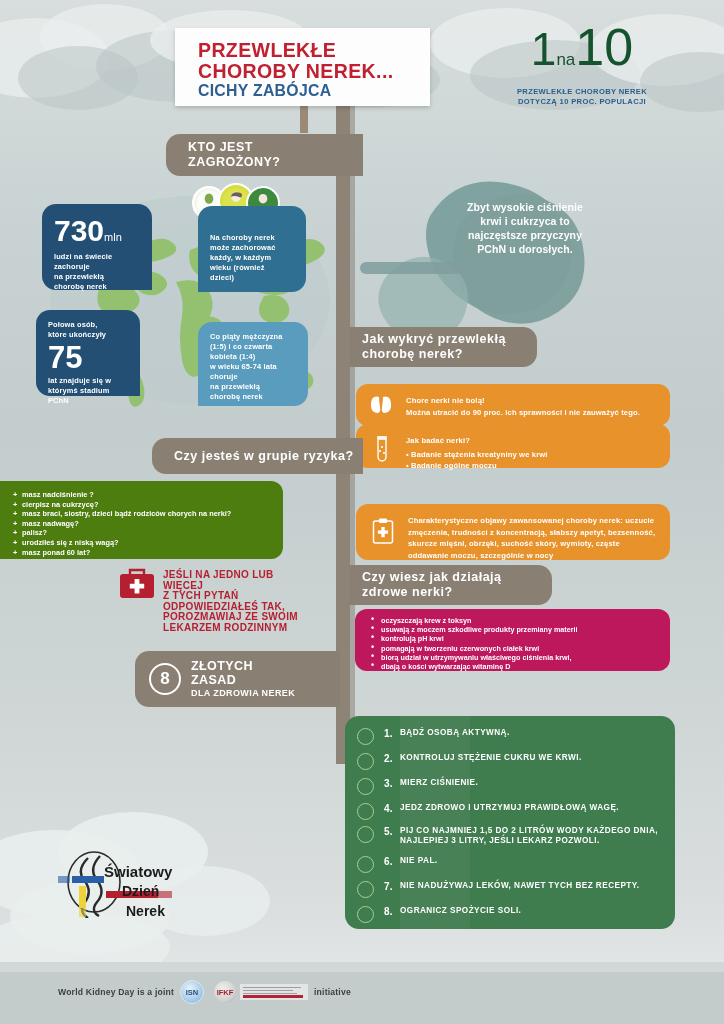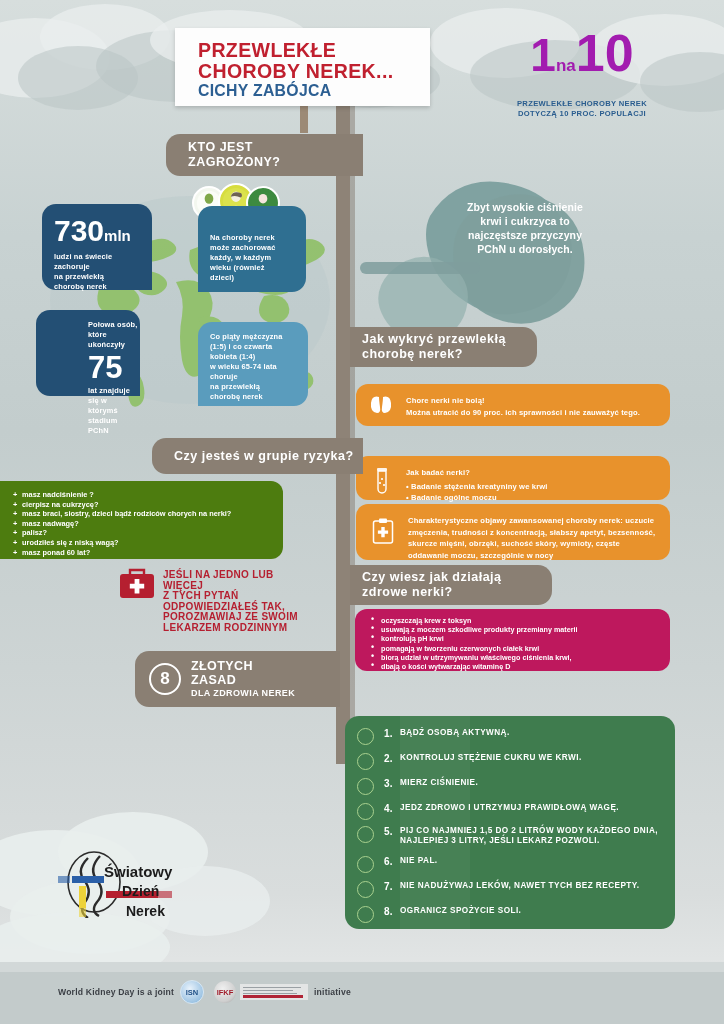--- a/index.html
+++ b/index.html
@@ -32,21 +32,21 @@
         box-shadow:0 2px 4px rgba(0,0,0,.18);}
   .sign .l1,.sign .l2{color:#c0202f;font-weight:bold;font-size:21px;letter-spacing:.4px;
         line-height:21px;font-family:"Liberation Sans Narrow","Liberation Sans",sans-serif;
         transform:scaleX(.93);transform-origin:left center;}
   .sign .l3{color:#2c5f92;font-weight:bold;font-size:17px;line-height:20px;letter-spacing:.3px;
         transform:scaleX(.93);transform-origin:left center;}
   .sign-inner{padding:11px 0 0 23px;}
 
   
   .onein{position:absolute;left:492px;top:24px;width:180px;text-align:center;}
-  .onein .big{color:#a21caf;font-weight:bold;line-height:58px;}
+  .onein .big{color:#14532d;font-weight:normal;line-height:46px;}
   .onein .big .n1{font-size:46px;}
   .onein .big .na{font-size:17px;}
   .onein .big .n10{font-size:52px;}
   .onein .sub{color:#2a5d8f;font-weight:bold;font-size:7.6px;letter-spacing:.35px;line-height:10px;margin-top:4px;}
 
   
   .pill{position:absolute;background:#8a7f73;color:#fff;font-weight:bold;
         display:flex;align-items:center;}
   .pill.left{border-radius:14px 0 0 14px;justify-content:flex-start;}
   .pill.right{border-radius:0 14px 14px 0;}
@@ -237,38 +237,38 @@
   <div class="avatar" style="left:246px;top:186px;width:30px;height:30px;background:#3d8a3f;">
     <svg viewBox="0 0 30 30" width="26" height="26" style="margin:2px">
       <circle cx="15" cy="15" r="14" fill="#3d8a3f"></circle>
       <ellipse cx="15" cy="10" rx="5" ry="5.5" fill="#f6e5dd"></ellipse>
       <path d="M7 25 q8-10 16 0z" fill="#f2ebe4"></path>
     </svg>
   </div>
 
   <div class="card c-darkblue r-tl" style="left:42px;top:204px;width:110px;height:86px;">
     <div style="padding:12px 0 0 12px;">
-      <span class="num" style="font-size:30px;">730</span><span style="font-size:15px;font-weight:bold;">mln</span>
+      <span class="num" style="font-size:30px;">730</span><span style="font-size:11px;font-weight:normal;">mln</span>
       <div class="body" style="margin-top:6px;white-space:pre-line;">ludzi na świecie
 zachoruje
 na przewlekłą
 chorobę nerek</div>
     </div>
   </div>
 
   <div class="card c-midblue r-tr" style="left:198px;top:206px;width:108px;height:86px;">
     <div class="body" style="padding:27px 8px 0 12px;white-space:pre-line;">Na choroby nerek
 może zachorować
 każdy, w każdym
 wieku (również
 dzieci)</div>
   </div>
 
   <div class="card c-darkblue r-tl" style="left:36px;top:310px;width:104px;height:86px;">
-    <div style="padding:10px 0 0 12px;margin-left:40px;">
+    <div style="padding:10px 0 0 12px;">
       <div class="body" style="white-space:pre-line;">Połowa osób,
 które ukończyły</div>
       <div class="num" style="font-size:31px;margin:2px 0 3px;">75</div>
       <div class="body" style="white-space:pre-line;">lat znajduje się w
 którymś stadium
 PChN</div>
     </div>
   </div>
 
   <div class="card c-lightblue r-tr" style="left:198px;top:322px;width:110px;height:84px;">
@@ -292,21 +292,21 @@
     <svg class="ico" style="left:14px;top:11px;" width="22" height="20" viewBox="0 0 22 20">
       <path d="M9 2 q-7-2-8 6 -1 9 6 10 4 0 3-6 -1-7-1-10z" fill="#fff"></path>
       <path d="M13 2 q7-2 8 6 1 9-6 10 -4 0-3-6 1-7 1-10z" fill="#fff"></path>
     </svg>
     <div class="t" style="position:absolute;left:50px;top:11px;width:255px;">
       <div>Chore nerki nie bolą!</div>
       <div>Można utracić do 90 proc. ich sprawności i nie zauważyć tego.</div>
     </div>
   </div>
 
-  <div class="orange" style="left:356px;top:456px;width:314px;height:44px;">
+  <div class="orange" style="left:356px;top:424px;width:314px;height:44px;">
     <svg class="ico" style="left:18px;top:11px;" width="16" height="28" viewBox="0 0 16 28">
       <rect x="3" y="1" width="10" height="3" rx="1" fill="#fff" opacity=".9"></rect>
       <path d="M4 4 h8 v18 a4 4 0 0 1-8 0z" fill="none" stroke="#fff" stroke-width="1.4"></path>
       <circle cx="8" cy="12" r="1.1" fill="#fff"></circle>
         <circle cx="6" cy="16" r="1.1" fill="#fff"></circle>
       <circle cx="10" cy="18" r="1.1" fill="#fff"></circle>
     </svg>
     <div class="t" style="position:absolute;left:50px;top:11px;width:255px;">
       <div>Jak badać nerki?</div>
       <div style="margin-top:2px;">• <span>Badanie stężenia kreatyniny we krwi</span></div>

